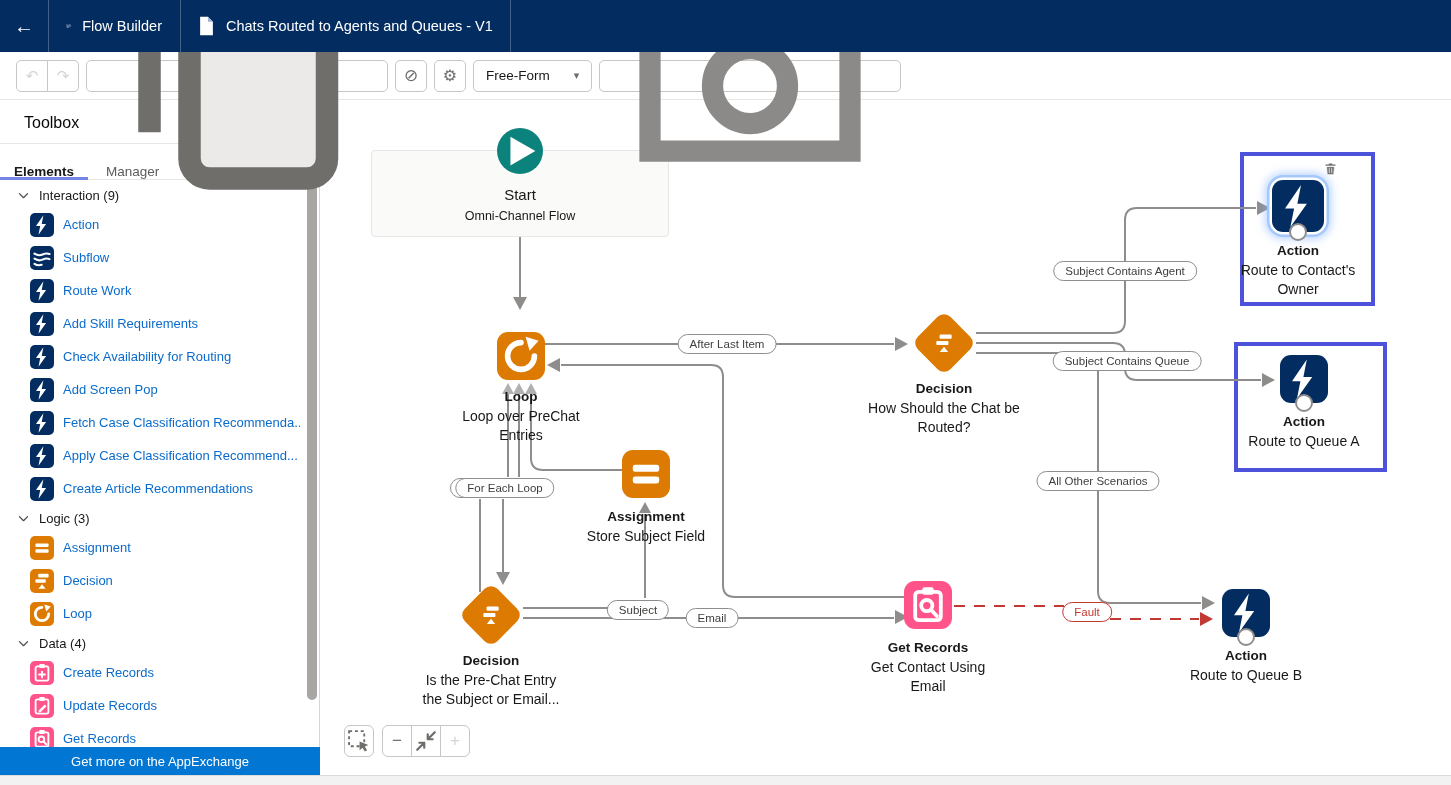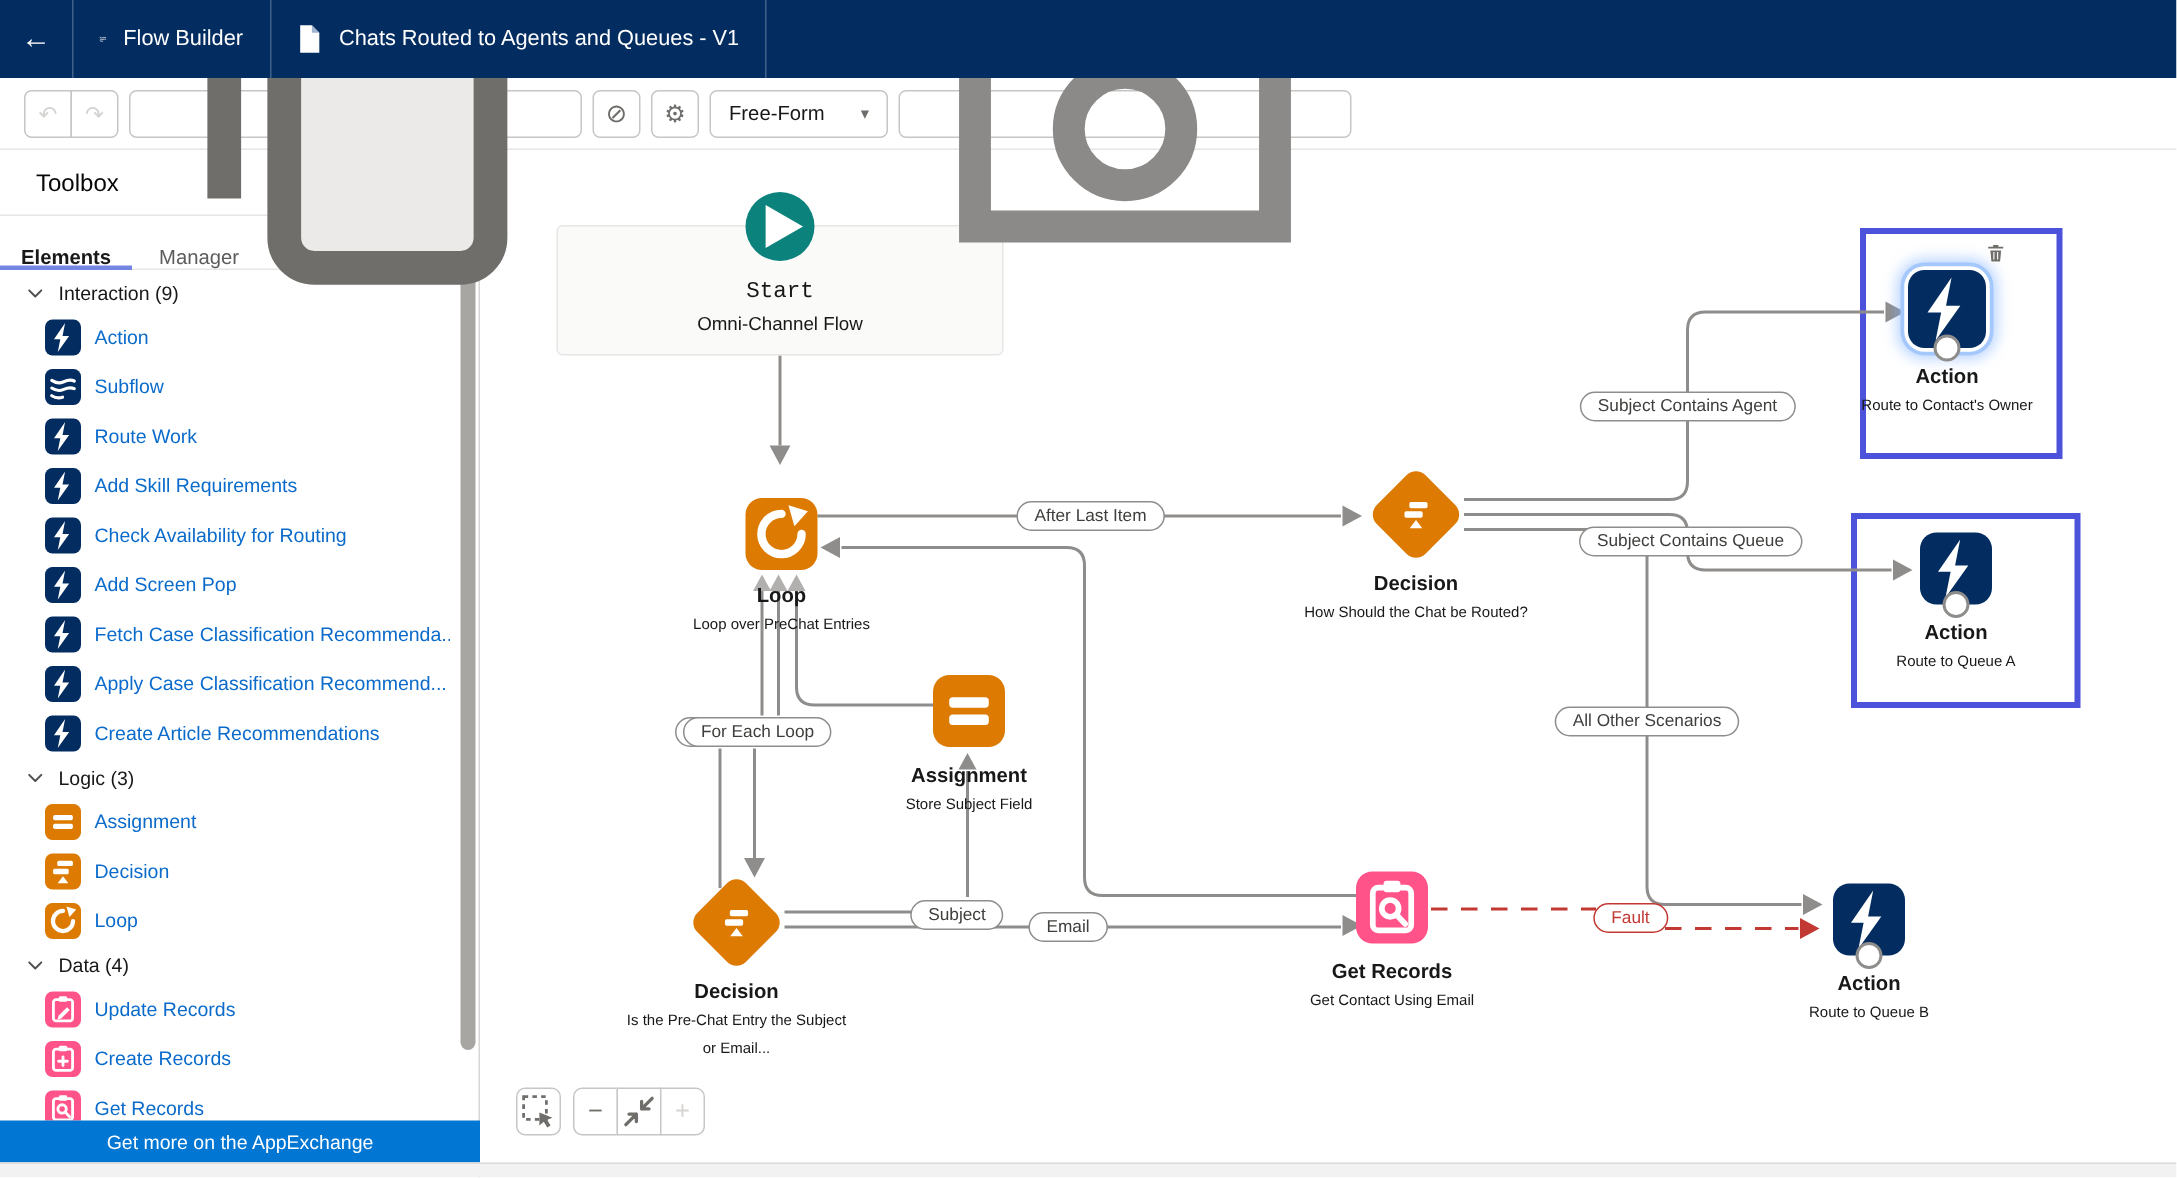--- a/index.html
+++ b/index.html
@@ -61,23 +61,23 @@
   .pill { position:absolute; transform:translate(-50%,-50%); background:#fff; border:1px solid #8f8d8b; border-radius:12px; padding:3px 11px; font-size:11.5px; color:#3e3e3c; white-space:nowrap; z-index:4; }
   .pill.red { border:1.5px solid #c23934; color:#c23934; }
   .pill.behind { z-index:3; overflow:hidden; width:84px; padding:3px 8px; }
   .nicon { position:absolute; width:48px; height:48px; border-radius:11px; display:flex; align-items:center; justify-content:center; z-index:3; }
   .nicon svg { width:30px; height:30px; }
   .n-orange { background:#dd7a01; } .n-pink { background:#ff538a; } .n-navy { background:#032d60; }
   .diamond { position:absolute; width:46px; height:46px; border-radius:9px; background:#dd7a01; transform:rotate(45deg); z-index:3; }
   .dglyph { position:absolute; width:28px; height:28px; z-index:3; }
   .nlabel { position:absolute; width:160px; text-align:center; z-index:3; }
   .nlabel .t { font-size:13.5px; font-weight:bold; color:#181818; line-height:17px; }
-  .nlabel .s { font-size:10px; color:#181818; line-height:19px; margin:2px auto 0; }
+  .nlabel .s { font-size:14px; color:#181818; line-height:19px; margin:2px auto 0; }
   .start-card { position:absolute; left:51px; top:50px; width:298px; height:87px; background:#fafaf9; border:1px solid #e7e6e4; border-radius:4px; text-align:center; padding-top:35px; z-index:3; }
-  .start-card .t { font-size:15px; color:#181818;font-family:Liberation Mono, monospace; }
+  .start-card .t { font-size:15px; color:#181818; }
   .start-card .s { font-size:12.5px; color:#181818; margin-top:6px; }
   .start-circle { position:absolute; left:177px; top:28px; width:46px; height:46px; border-radius:50%; background:#0b827c; display:flex; align-items:center; justify-content:center; z-index:4; }
   .start-circle svg { width:18px; height:18px; }
   .connector-dot { position:absolute; width:18px; height:18px; border-radius:50%; background:#fff; border:2.5px solid #8f8d8b; z-index:4; }
   .sel-frame { position:absolute; border:4px solid #4c52d9; z-index:1; }
   .glow { box-shadow:0 0 0 2.5px #fff, 0 0 0 5px #a4c8fb, 0 0 9px 7px rgba(125,176,255,.55); }
   .trash { position:absolute; width:15px; height:16px; z-index:4; cursor:pointer; }
 
   .ctrl-marquee { position:absolute; left:24px; top:625px; width:32px; height:32px; z-index:5; }
   .ctrl-group { position:absolute; left:62px; top:625px; display:flex; z-index:5; }
@@ -289,34 +289,34 @@
             <path d="M4.5 8.5l7.5 7.5 7.5-7.5"></path>
           </svg>
         </span>
         <span>Data (4)</span>
       </div>
       <div class="tb-item">
         <span class="icon24 ic-pink">
           <svg viewBox="0 0 24 24" fill="none" stroke="#fff" stroke-width="1.9" style="width: 100%; height: 100%; display: block;">
             <rect x="5.6" y="5.4" width="12.8" height="14.2" rx="1.8"></rect>
             <rect x="9.2" y="3.1" width="5.6" height="3.8" rx="1" fill="#fff" stroke="none"></rect>
-            <path d="M9 16.2l5.7-5.7 1.8 1.8-5.7 5.7-2.4.6z" fill="#fff" stroke="none"></path>
-          </svg>
-        </span>
-        <span class="lbl">Update Records</span>
+            <path d="M12 10.6v5.8M9.1 13.5h5.8" stroke-linecap="round"></path>
+          </svg>
+        </span>
+        <span class="lbl">Create Records</span>
       </div>
       <div class="tb-item">
         <span class="icon24 ic-pink">
           <svg viewBox="0 0 24 24" fill="none" stroke="#fff" stroke-width="1.9" style="width: 100%; height: 100%; display: block;">
             <rect x="5.6" y="5.4" width="12.8" height="14.2" rx="1.8"></rect>
             <rect x="9.2" y="3.1" width="5.6" height="3.8" rx="1" fill="#fff" stroke="none"></rect>
-            <path d="M12 10.6v5.8M9.1 13.5h5.8" stroke-linecap="round"></path>
-          </svg>
-        </span>
-        <span class="lbl">Create Records</span>
+            <path d="M9 16.2l5.7-5.7 1.8 1.8-5.7 5.7-2.4.6z" fill="#fff" stroke="none"></path>
+          </svg>
+        </span>
+        <span class="lbl">Update Records</span>
       </div>
       <div class="tb-item">
         <span class="icon24 ic-pink">
           <svg viewBox="0 0 24 24" fill="none" stroke="#fff" stroke-width="1.9" style="width: 100%; height: 100%; display: block;">
             <rect x="5.6" y="5.4" width="12.8" height="14.2" rx="1.8"></rect>
             <rect x="9.2" y="3.1" width="5.6" height="3.8" rx="1" fill="#fff" stroke="none"></rect>
             <circle cx="11.4" cy="12.3" r="2.8"></circle>
             <path d="M13.5 14.4l2.9 3.1" stroke-linecap="round"></path>
           </svg>
         </span>

